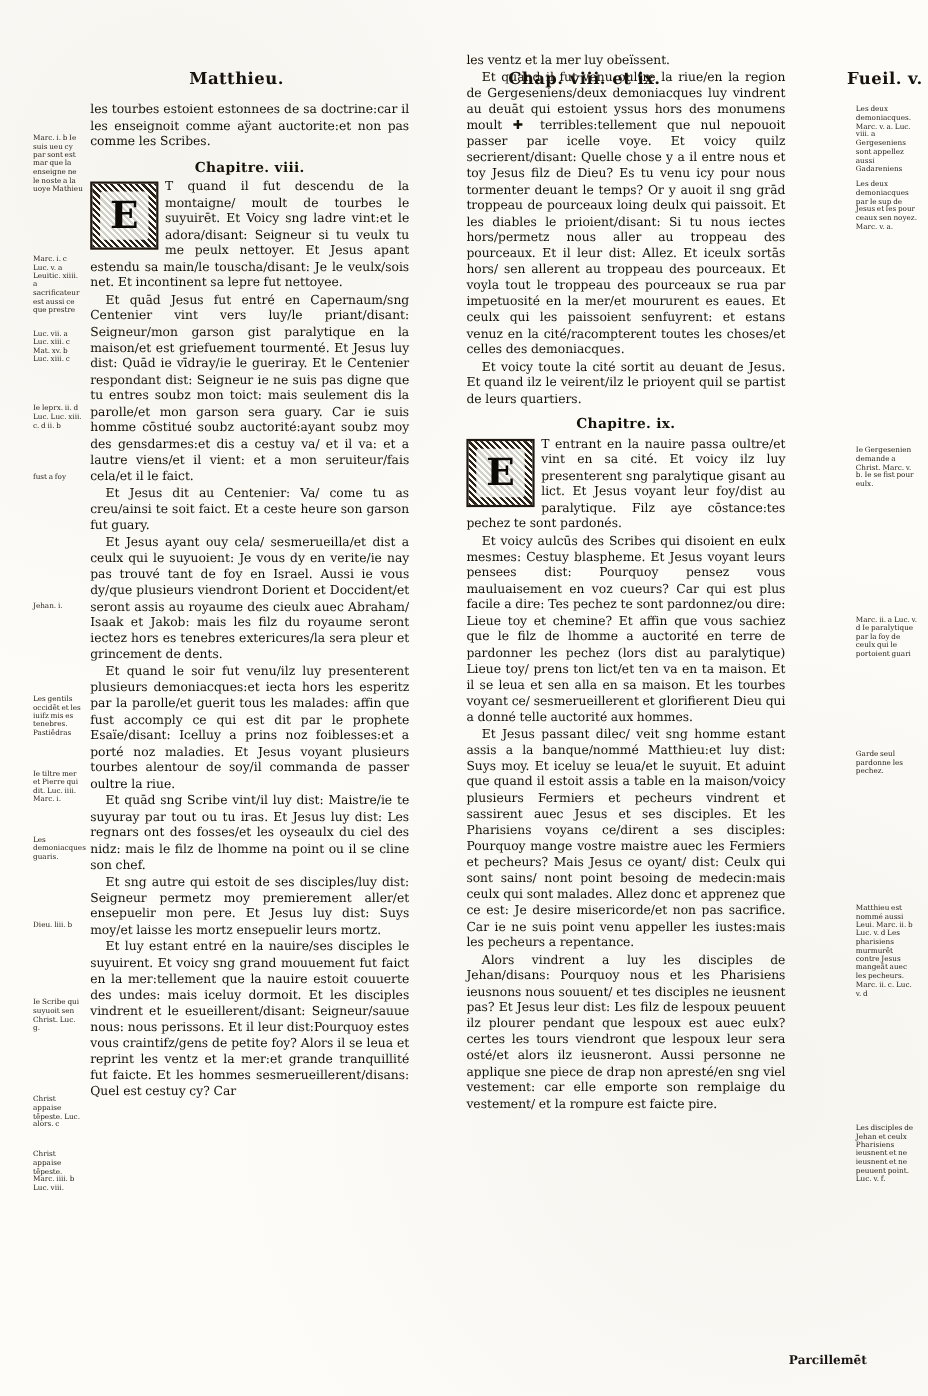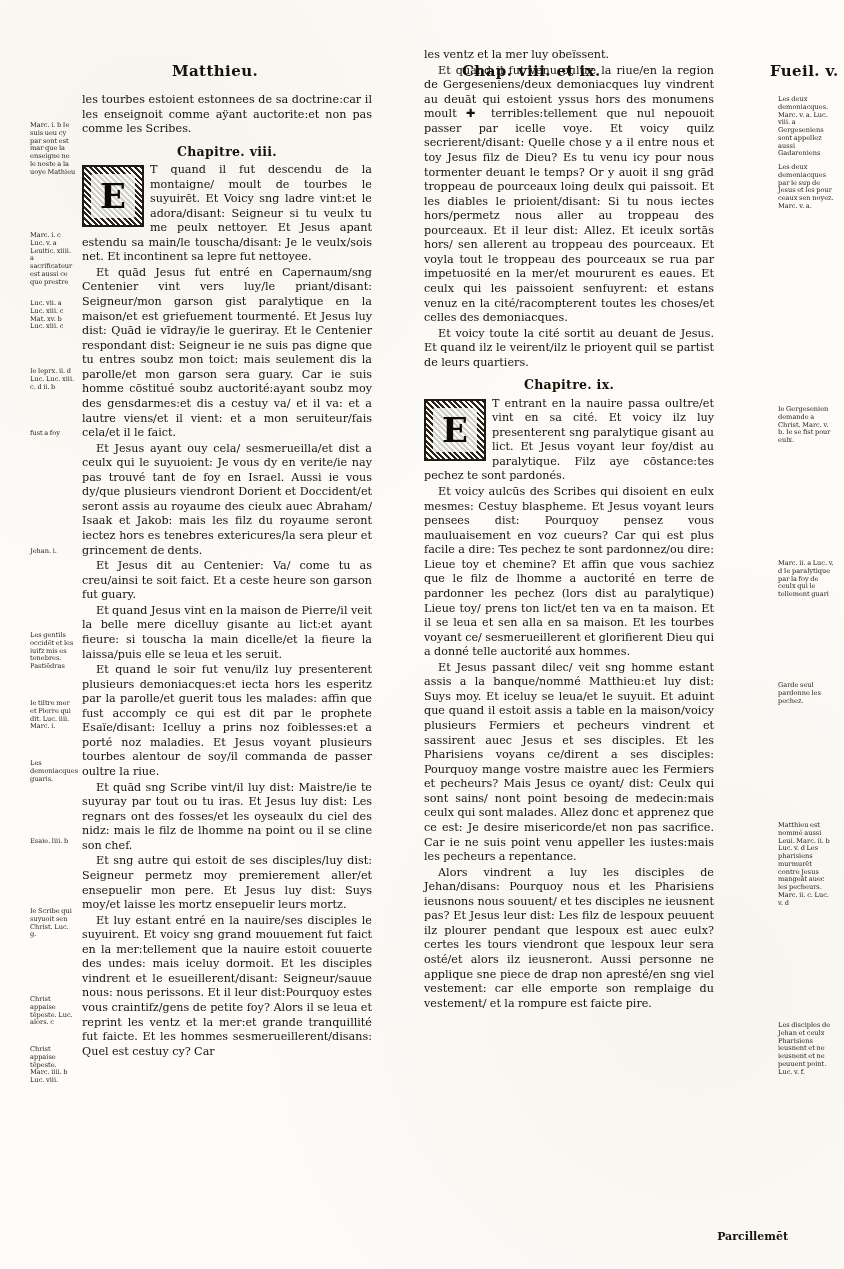--- a/index.html
+++ b/index.html
@@ -151,23 +151,22 @@
     <p class="para noind">les tourbes estoient estonnees de sa doctrine:car il les enseignoit comme aÿant auctorite:et non pas comme les Scribes.</p>
 
     <div class="chaphead">Chapitre. viii.</div>
 
     <div class="clearfix">
       <div class="dropcap" data-letter="E"></div>
       <p class="para blockstart">T quand il fut descendu de la montaigne/ moult de tourbes le suyuirēt. Et Voicy sng ladre vint:et le adora/disant: Seigneur si tu veulx tu me peulx nettoyer. Et Jesus apant estendu sa main/le touscha/disant: Je le veulx/sois net. Et incontinent sa lepre fut nettoyee.</p>
     </div>
 
     <p class="para">Et quād Jesus fut entré en Capernaum/sng Centenier vint vers luy/le priant/disant: Seigneur/mon garson gist paralytique en la maison/et est griefuement tourmenté. Et Jesus luy dist: Quād ie vīdray/ie le gueriray. Et le Centenier respondant dist: Seigneur ie ne suis pas digne que tu entres soubz mon toict: mais seulement dis la parolle/et mon garson sera guary. Car ie suis homme cōstitué soubz auctorité:ayant soubz moy des gensdarmes:et dis a cestuy va/ et il va: et a lautre viens/et il vient: et a mon seruiteur/fais cela/et il le faict.</p>
+    <p class="para">Et Jesus dit au Centenier: Va/ come tu as creu/ainsi te soit faict. Et a ceste heure son garson fut guary.</p>
     <p class="para">Et Jesus ayant ouy cela/ sesmerueilla/et dist a ceulx qui le suyuoient: Je vous dy en verite/ie nay pas trouvé tant de foy en Israel. Aussi ie vous dy/que plusieurs viendront Dorient et Doccident/et seront assis au royaume des cieulx auec Abraham/ Isaak et Jakob: mais les filz du royaume seront iectez hors es tenebres extericures/la sera pleur et grincement de dents.</p>
-    <p class="para">Et Jesus dit au Centenier: Va/ come tu as creu/ainsi te soit faict. Et a ceste heure son garson fut guary.</p>
-    <p class="para">Et quand Jesus vint en la maison de Pierre/il veit la belle mere dicelluy gisante au lict:et ayant fieure: si touscha la main dicelle/et la fieure la laissa/puis elle se leua et les seruit.</p>
     <p class="para">Et quand le soir fut venu/ilz luy presenterent plusieurs demoniacques:et iecta hors les esperitz par la parolle/et guerit tous les malades: affin que fust accomply ce qui est dit par le prophete Esaïe/disant: Icelluy a prins noz foiblesses:et a porté noz maladies. Et Jesus voyant plusieurs tourbes alentour de soy/il commanda de passer oultre la riue.</p>
     <p class="para">Et quād sng Scribe vint/il luy dist: Maistre/ie te suyuray par tout ou tu iras. Et Jesus luy dist: Les regnars ont des fosses/et les oyseaulx du ciel des nidz: mais le filz de lhomme na point ou il se cline son chef.</p>
     <p class="para">Et sng autre qui estoit de ses disciples/luy dist: Seigneur permetz moy premierement aller/et ensepuelir mon pere. Et Jesus luy dist: Suys moy/et laisse les mortz ensepuelir leurs mortz.</p>
     <p class="para">Et luy estant entré en la nauire/ses disciples le suyuirent. Et voicy sng grand mouuement fut faict en la mer:tellement que la nauire estoit couuerte des undes: mais iceluy dormoit. Et les disciples vindrent et le esueillerent/disant: Seigneur/sauue nous: nous perissons. Et il leur dist:Pourquoy estes vous craintifz/gens de petite foy? Alors il se leua et reprint les ventz et la mer:et grande tranquillité fut faicte. Et les hommes sesmerueillerent/disans: Quel est cestuy cy? Car</p>
   </div>
 
   <div class="col col-right">
 
     <p class="para noind">les ventz et la mer luy obeïssent.</p>
 
@@ -201,37 +200,37 @@
 Luc.
 Luc. xiii. c. d
 ii. b</div>
     <div class="margin-note margin-left" style="top:430px">fust a foy</div>
     <div class="margin-note margin-left" style="top:548px">Jehan. i.</div>
     <div class="margin-note margin-left" style="top:632px">Les gentils occidēt et les iuifz mis es tenebres. Pastiēdras</div>
     <div class="margin-note margin-left" style="top:700px">Ie tiltre mer et Pierre qui dit.
 Luc. iiii.
 Marc. i.</div>
     <div class="margin-note margin-left" style="top:760px">Les demoniacques guaris.</div>
-    <div class="margin-note margin-left" style="top:838px">Esaie. liii. b</div>
+    <div class="margin-note margin-left" style="top:838px">Dieu. liii. b</div>
     <div class="margin-note margin-left" style="top:908px">Ie Scribe qui suyuoit sen Christ.
 Luc. g.</div>
     <div class="margin-note margin-left" style="top:996px">Christ appaise tēpeste. Luc. alors. c</div>
     <div class="margin-note margin-left" style="top:1046px">Christ appaise tēpeste. Marc. iiii. b
 Luc. viii.</div>
   </div>
 
   <div>
     <div class="margin-note margin-right" style="top:96px">Les deux demoniacques. Marc. v. a. Luc. viii. a
 Gergeseniens sont appellez aussi Gadareniens</div>
     <div class="margin-note margin-right" style="top:164px">Les deux demoniacques par le sup de Jesus et les pour ceaux sen noyez. Marc. v. a.</div>
     <div class="margin-note margin-right" style="top:406px">Ie Gergesenien demande a Christ. Marc. v. b.
 Ie se fist pour eulx.</div>
     <div class="margin-note margin-right" style="top:560px">Marc. ii. a
 Luc. v. d
-Ie paralytique par la foy de ceulx qui le tellement guari</div>
+Ie paralytique par la foy de ceulx qui le portoient guari</div>
     <div class="margin-note margin-right" style="top:682px">Garde seul pardonne les pechez.</div>
     <div class="margin-note margin-right" style="top:822px">Matthieu est nommé aussi Leui.
 Marc. ii. b
 Luc. v. d
 Les pharisiens murmurēt contre Jesus mangeāt auec les pecheurs. Marc. ii. c.
 Luc. v. d</div>
     <div class="margin-note margin-right" style="top:1022px">Les disciples de Jehan et ceulx Pharisiens ieusnent et ne ieusnent et ne peuuent point. Luc. v. f.</div>
   </div>
 
   <div class="catchword">Parcillemēt</div>

